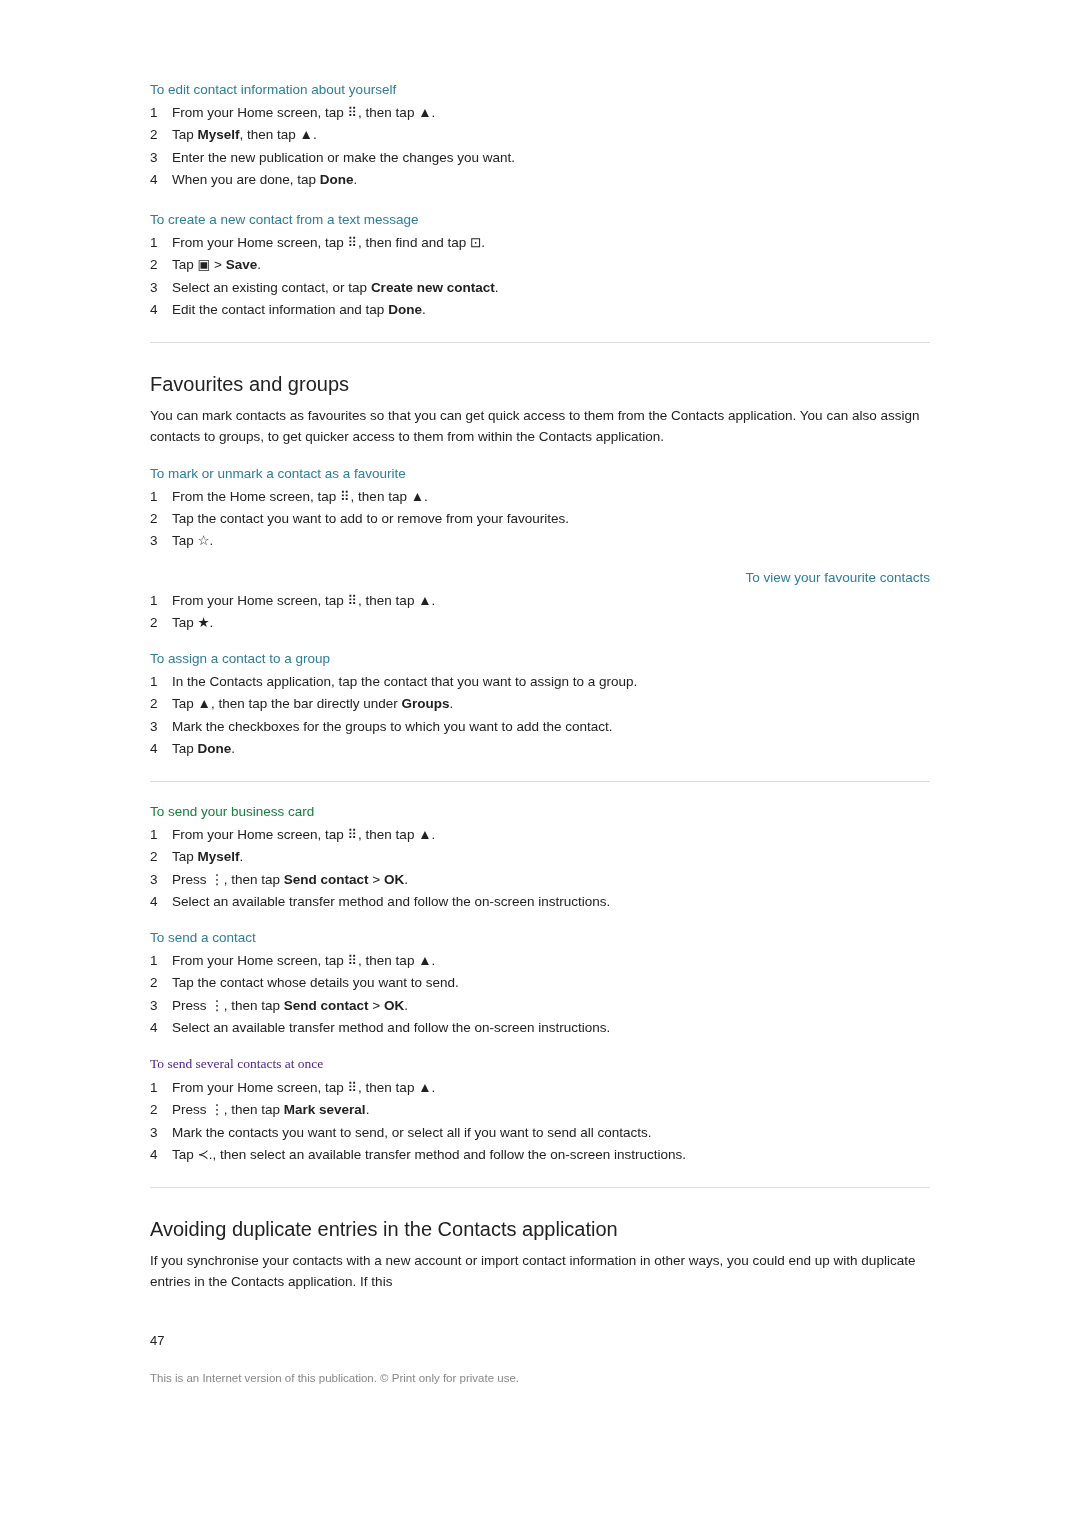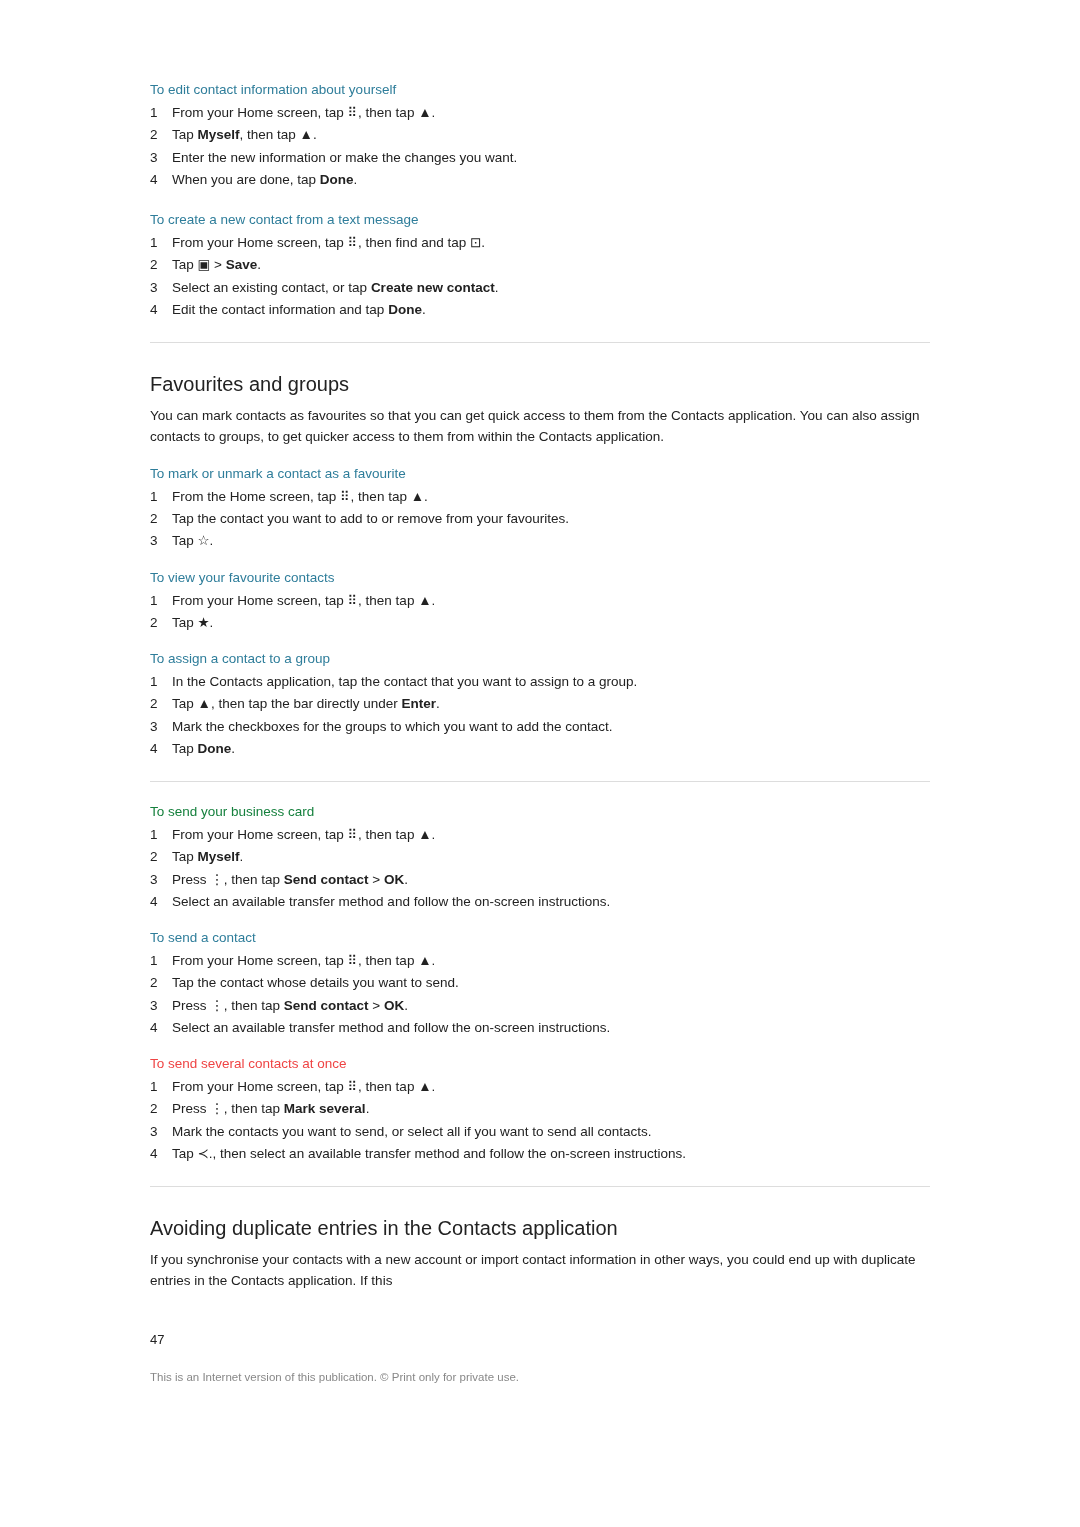--- a/index.html
+++ b/index.html
@@ -96,21 +96,21 @@
       <li>
         <span class="num">1</span>
         <span class="text">From your Home screen, tap <span class="icon-dots">⠿</span>, then tap ▲.</span>
       </li>
       <li>
         <span class="num">2</span>
         <span class="text">Tap <b>Myself</b>, then tap ▲.</span>
       </li>
       <li>
         <span class="num">3</span>
-        <span class="text">Enter the new information or make the changes you want.</span>
+        <span class="text">Enter the new publication or make the changes you want.</span>
       </li>
       <li>
         <span class="num">4</span>
         <span class="text">When you are done, tap <b>Done</b>.</span>
       </li>
     </ol>
   </div>
 
   <div class="section-block">
     <div class="subsection-title" style="color: rgb(46, 125, 154);">To create a new contact from a text message</div>
@@ -152,21 +152,21 @@
           <span class="text">Tap the contact you want to add to or remove from your favourites.</span>
         </li>
         <li>
           <span class="num">3</span>
           <span class="text">Tap ☆.</span>
         </li>
       </ol>
     </div>
 
     <div>
-      <div class="subsection-title" style="color: rgb(46, 125, 154);">To view your favourite contacts</div>
+      <div class="subsection-title" style="color: rgb(46, 125, 154); text-align: right;">To view your favourite contacts</div>
       <ol>
         <li>
           <span class="num">1</span>
           <span class="text">From your Home screen, tap <span class="icon-dots">⠿</span>, then tap ▲.</span>
         </li>
         <li>
           <span class="num">2</span>
           <span class="text">Tap ★.</span>
         </li>
       </ol>
@@ -174,21 +174,21 @@
 
     <div>
       <div class="subsection-title" style="color: rgb(46, 125, 154);">To assign a contact to a group</div>
       <ol>
         <li>
           <span class="num">1</span>
           <span class="text">In the Contacts application, tap the contact that you want to assign to a group.</span>
         </li>
         <li>
           <span class="num">2</span>
-          <span class="text">Tap ▲, then tap the bar directly under <b>Enter</b>.</span>
+          <span class="text">Tap ▲, then tap the bar directly under <b>Groups</b>.</span>
         </li>
         <li>
           <span class="num">3</span>
           <span class="text">Mark the checkboxes for the groups to which you want to add the contact.</span>
         </li>
         <li>
           <span class="num">4</span>
           <span class="text">Tap <b>Done</b>.</span>
         </li>
       </ol>
@@ -237,21 +237,21 @@
           <span class="text">Press ⋮, then tap <b>Send contact</b> &gt; <b>OK</b>.</span>
         </li>
         <li>
           <span class="num">4</span>
           <span class="text">Select an available transfer method and follow the on-screen instructions.</span>
         </li>
       </ol>
     </div>
 
     <div>
-      <div class="subsection-title" style="color: #ef4444;">To send several contacts at once</div>
+      <div class="subsection-title" style="color: #4c1d95; font-family: Liberation Serif, serif;">To send several contacts at once</div>
       <ol>
         <li>
           <span class="num">1</span>
           <span class="text">From your Home screen, tap <span class="icon-dots">⠿</span>, then tap ▲.</span>
         </li>
         <li>
           <span class="num">2</span>
           <span class="text">Press ⋮, then tap <b>Mark several</b>.</span>
         </li>
         <li>

